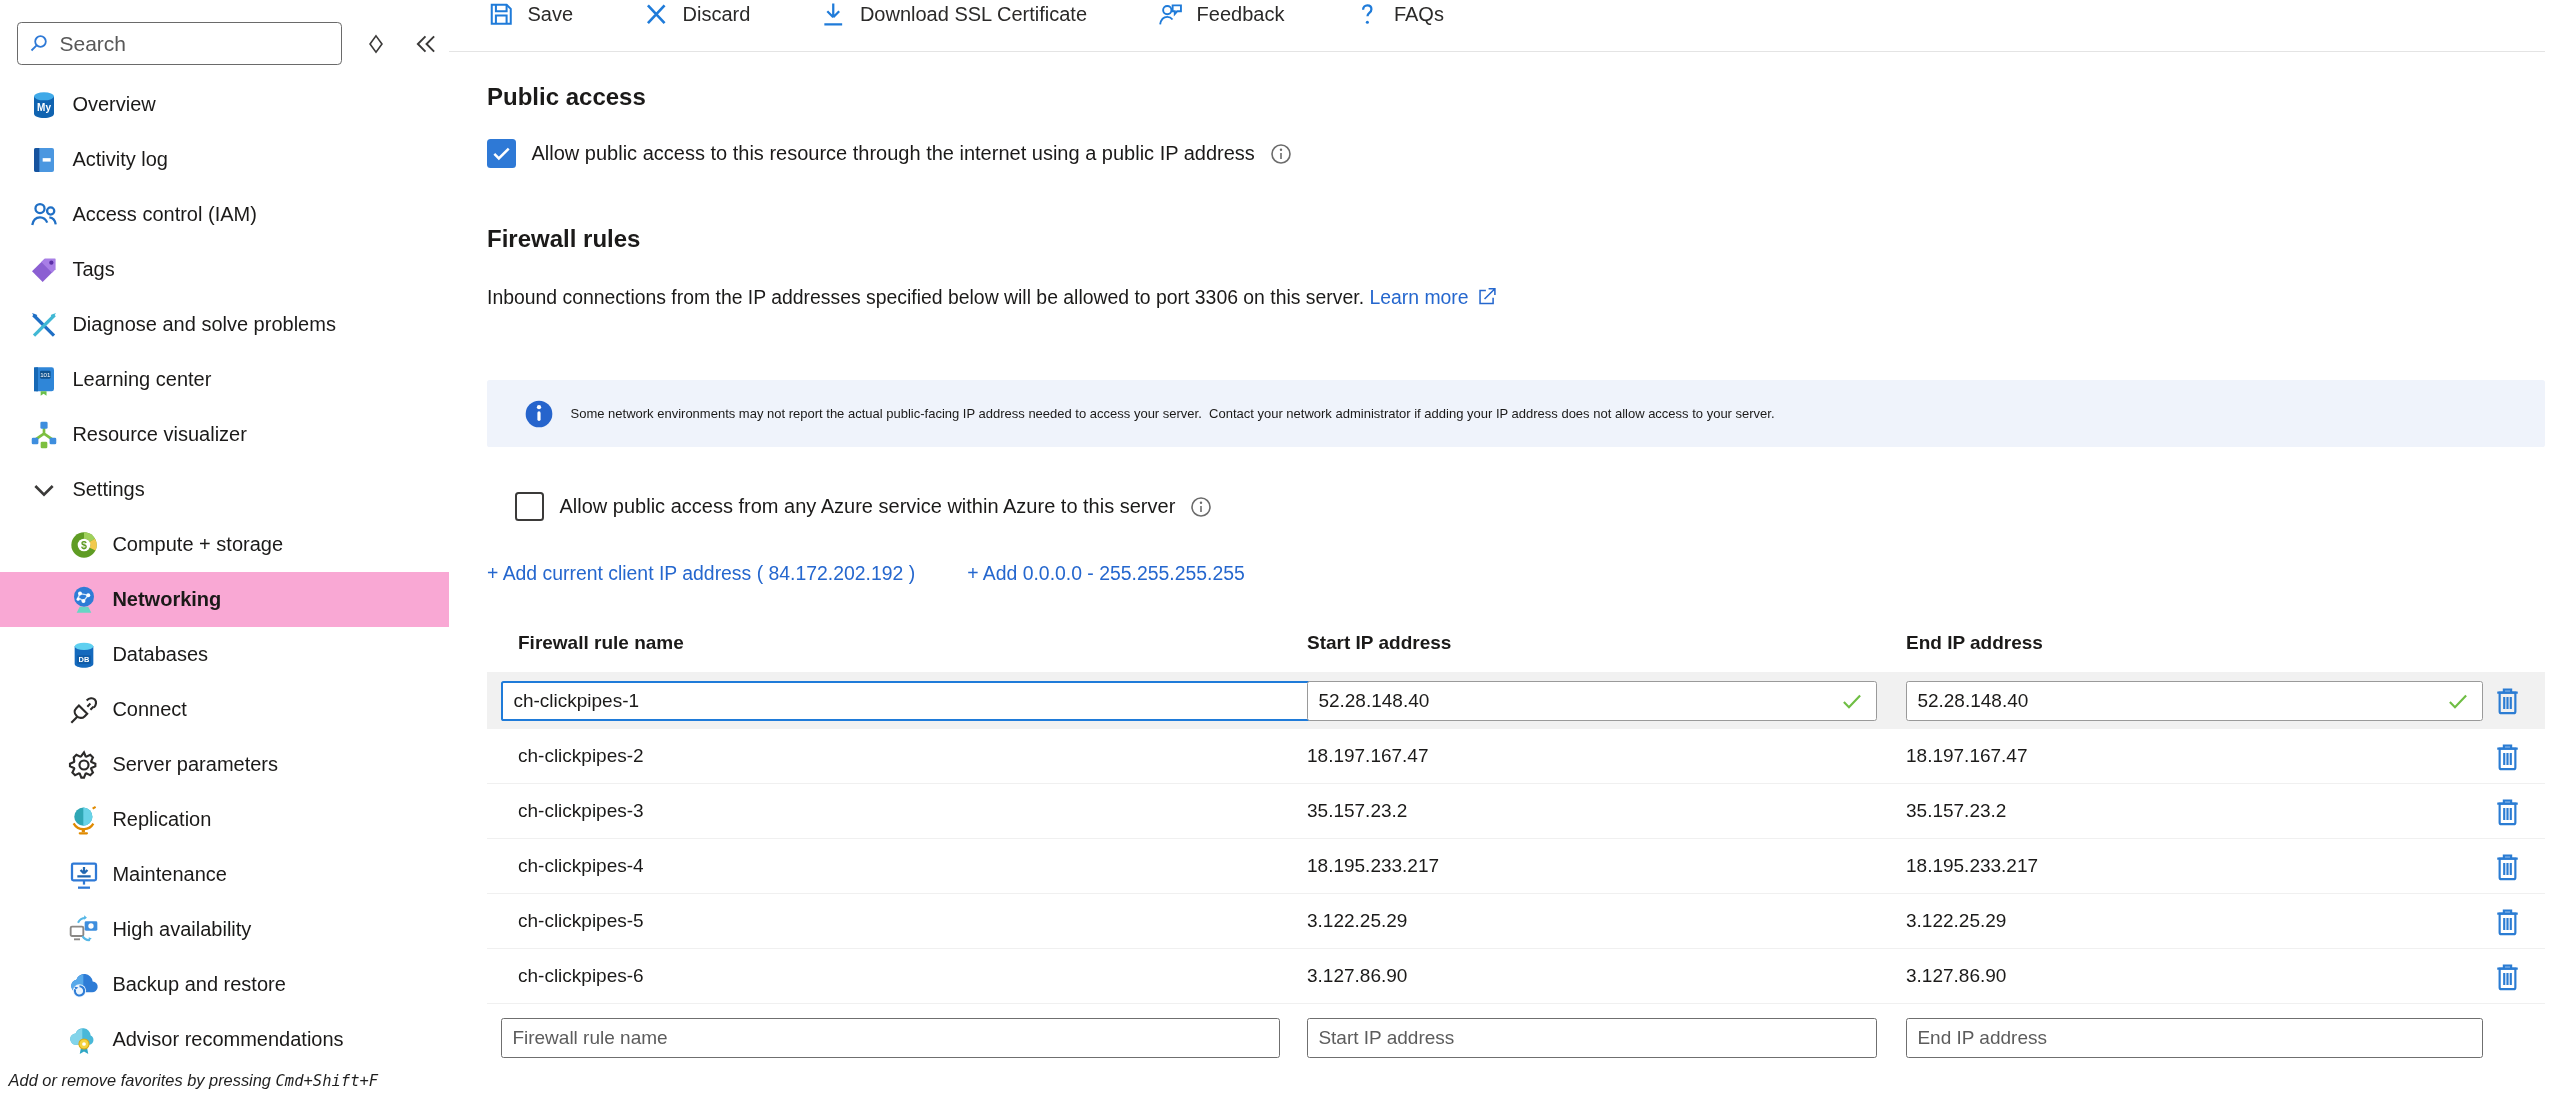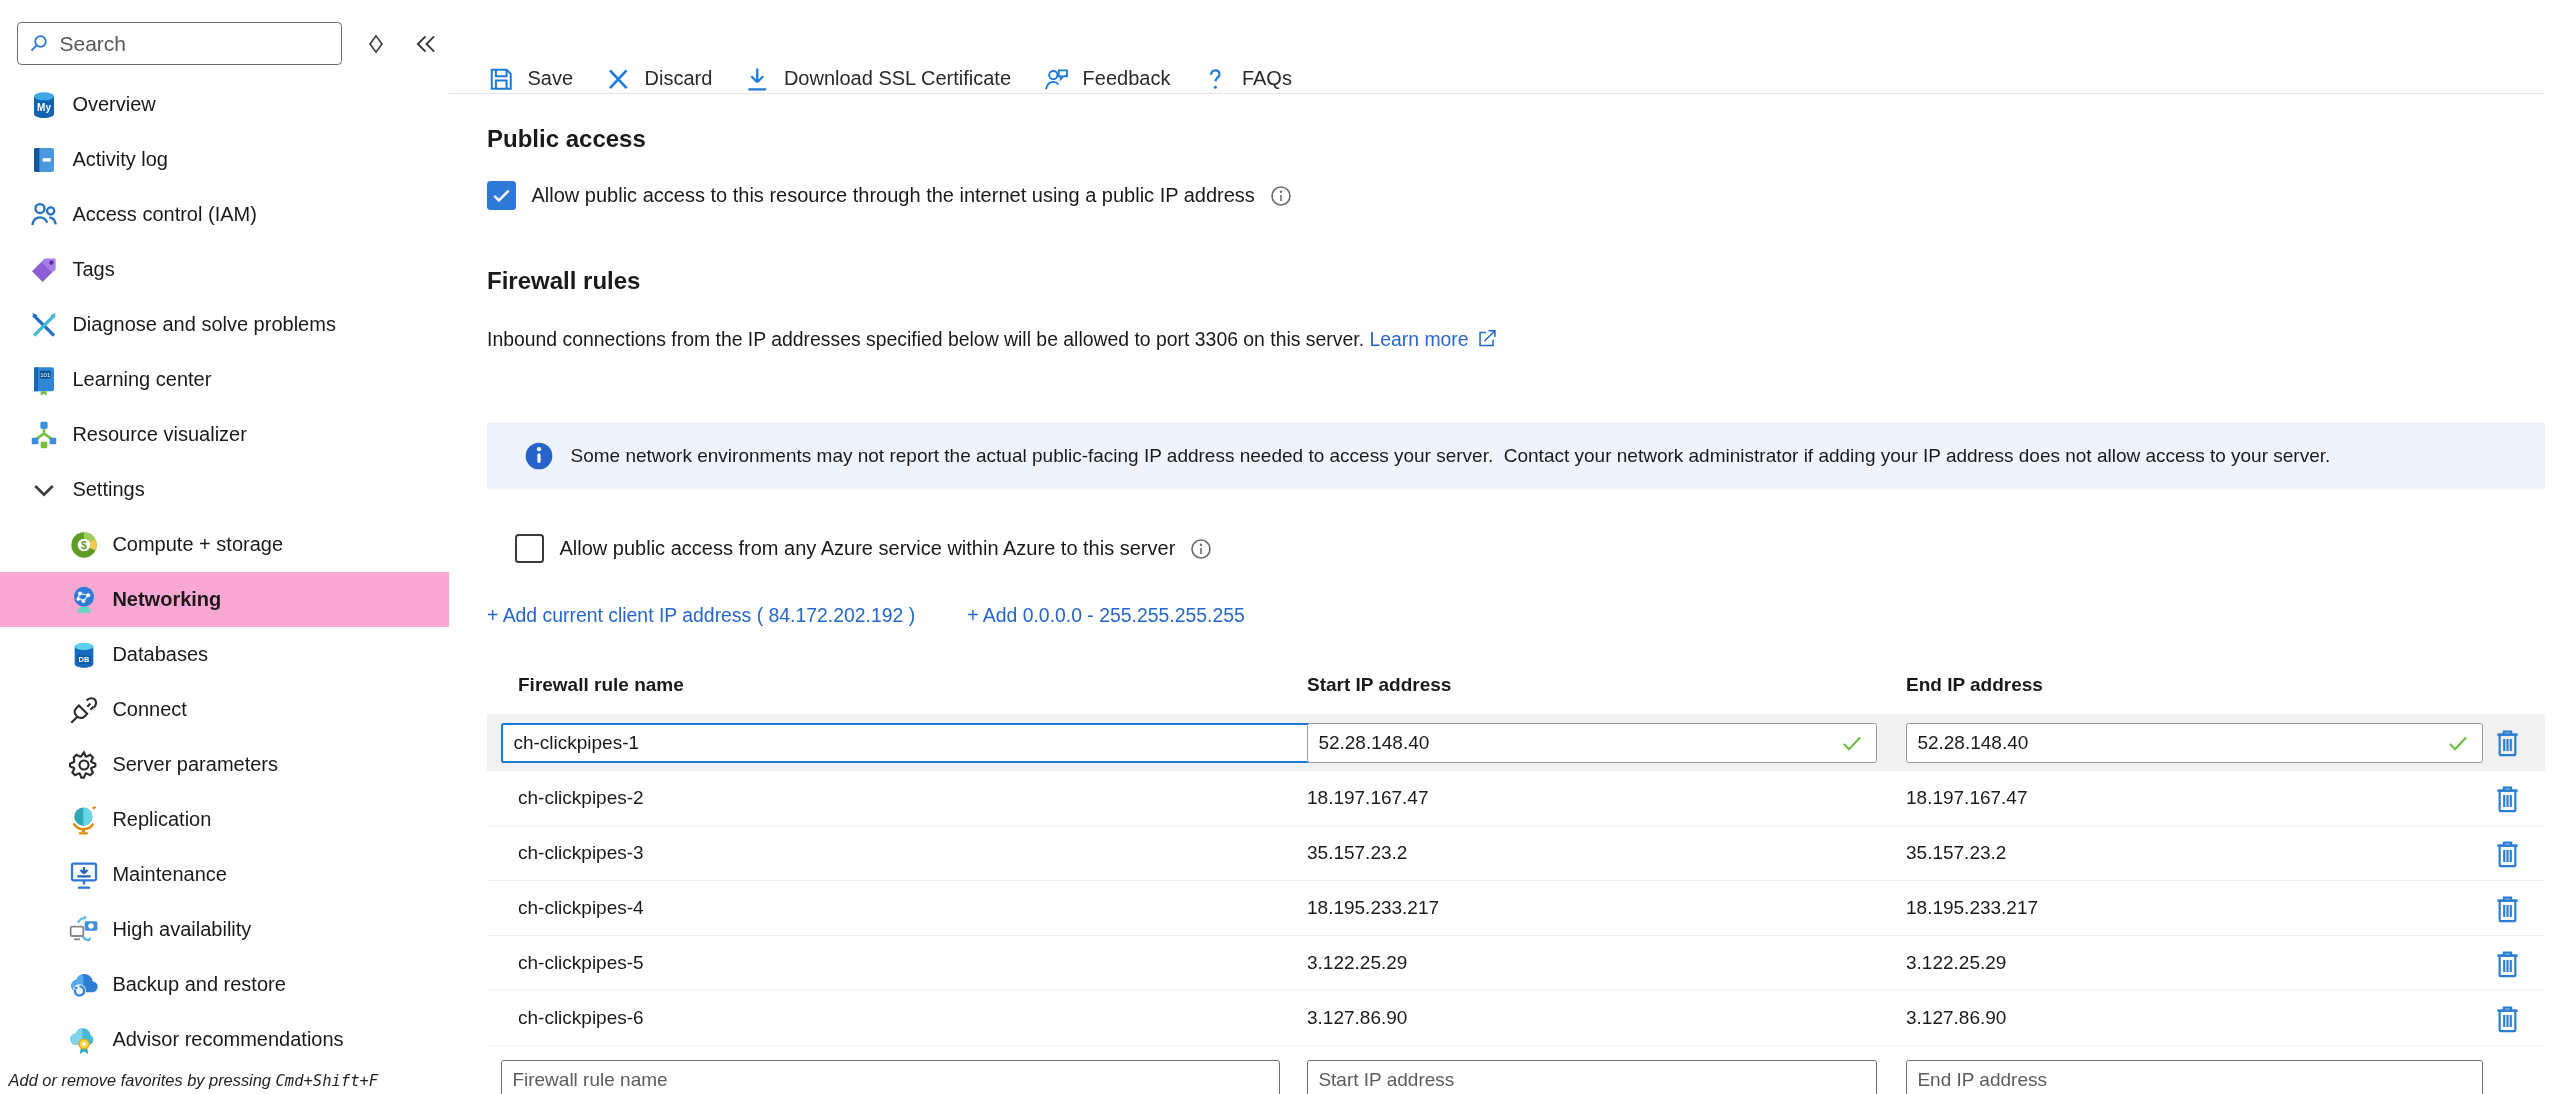--- a/index.html
+++ b/index.html
@@ -30,22 +30,22 @@
   .nav-item.indent { padding-left:66px; }
   .nav-item.selected { background:#f9a8d4; font-weight:700; }
   .nav-label { white-space:nowrap; }
 
   .fav-hint { position:absolute; left:8.6px; bottom:5.2px; font-style:italic;
     font-size:16.4px; color:#1f1f1f; white-space:nowrap; }
   .fav-hint code { font-family:"DejaVu Sans Mono", monospace; font-size:15.5px; }
 
   
   .main { flex:1; display:flex; flex-direction:column; min-width:0; }
-  .toolbar { height:94px; display:flex; align-items:flex-end; padding-left:38px;
-    border-bottom:1.7px solid #E4E4E4; margin-right:31px; flex:none; }
+  .toolbar { height:52px; display:flex; align-items:flex-start; padding-left:38px;
+    border-bottom:1.7px solid #E4E4E4; margin-right:31px; flex:none;gap:38px; }
   .toolbar-btn { display:flex; align-items:center; margin-right:31px; font-size:20px;
     color:#2b2a29; cursor:pointer; background:none; border:none; font-family:inherit; }
   .toolbar-btn svg { width:28.5px; height:28.5px; margin-right:12px; flex:none; }
 
   .content { padding:0 31px 0 38px; }
   h2 { font-size:24px; font-weight:700; color:#1b1a19; }
   .h-public { margin-top:31px; }
   .h-firewall { margin-top:57px; }
 
   .checkbox-row { display:flex; align-items:center; margin-top:28px; }
@@ -59,21 +59,21 @@
   .info-icon { margin-left:14px; display:flex; cursor:pointer; }
   .info-icon svg { width:24px; height:24px; }
 
   .fw-desc { margin-top:33px; font-size:19.4px; }
   .fw-desc a { color:#2567CE; text-decoration:none; cursor:pointer; }
   .ext-icon svg { width:21.6px; height:21.6px; vertical-align:-3.5px; margin-left:7px; }
 
   .info-banner { margin-top:71px; height:67px; background:#EFF3FB; border-radius:2.6px;
     display:flex; align-items:center; padding-left:36px; }
   .info-banner svg { width:32px; height:32px; flex:none; }
-  .banner-text { margin-left:15.5px; font-size:19px; white-space:pre-wrap; }
+  .banner-text { margin-left:15.5px; font-size:13px; white-space:pre-wrap; }
 
   .add-links { margin-top:41px; display:flex; font-size:19.4px; }
   .add-links a { color:#2567CE; text-decoration:none; cursor:pointer; }
   .link-gap { margin-left:52px; }
 
   
   .fw-table { margin-top:47px; }
   .grid-row { display:grid; grid-template-columns:820px 599px 587px 1fr; align-items:center; }
   .fw-head { height:40px; align-items:start; font-weight:700; font-size:19px; }
   .cell-name { padding-left:31px; }

